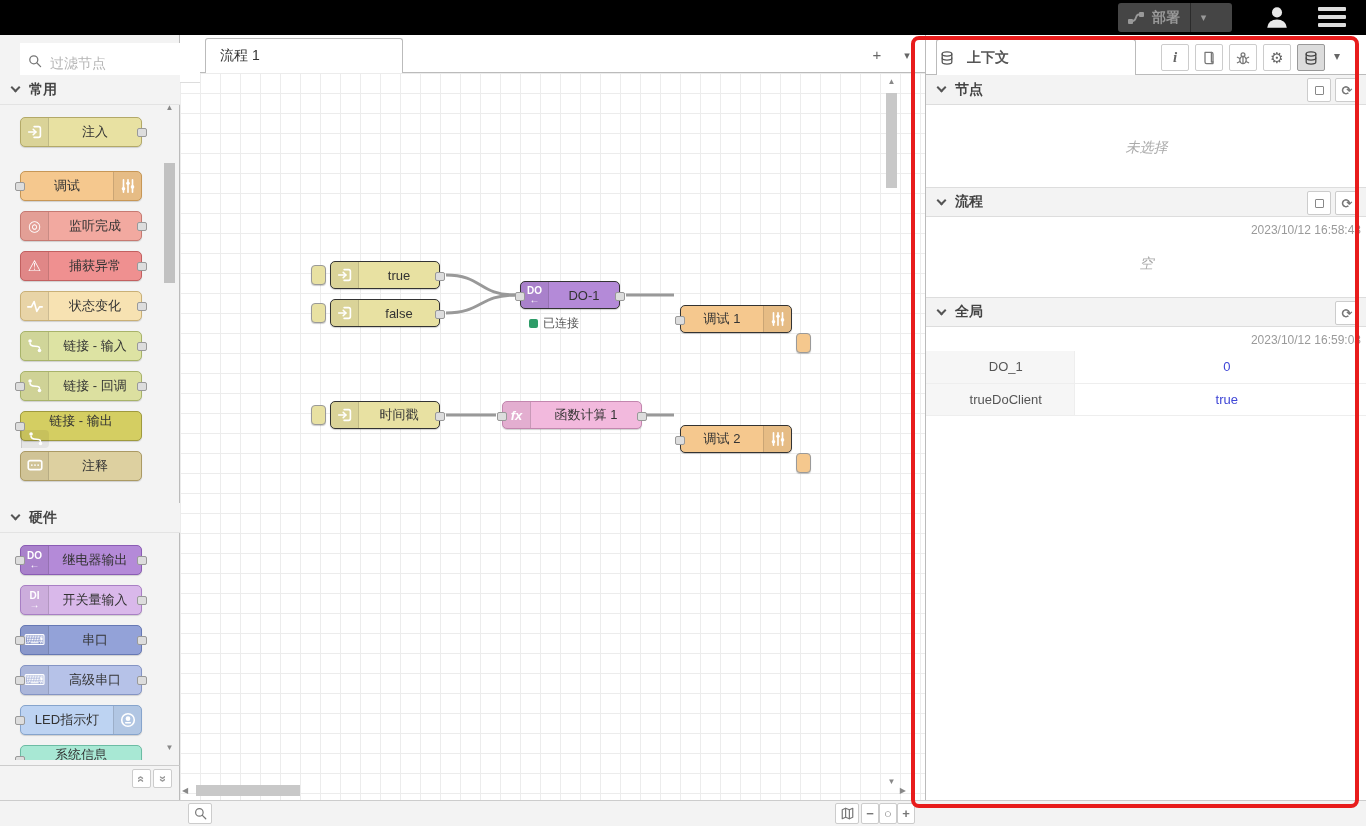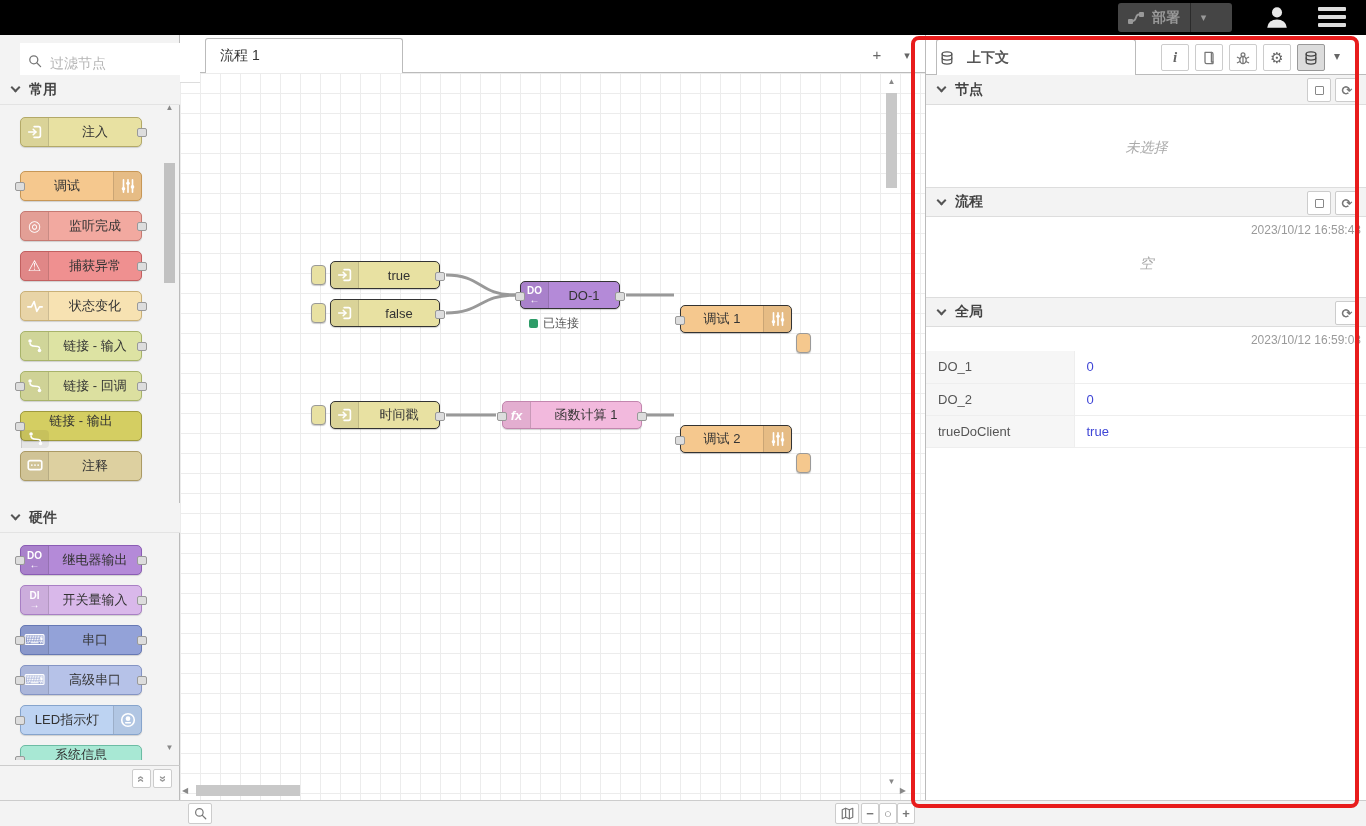--- a/index.html
+++ b/index.html
@@ -108,21 +108,21 @@
   .sbtool.active { background:#dcdcdc; border-color:#999; }
   .info-i { font-family:"Liberation Serif",serif; font-weight:bold; font-style:italic; font-size:15px; color:#666; }
   .sec-header { height:30px; background:#f3f3f3; border-bottom:1px solid #ddd; border-top:1px solid #ddd;
     display:flex; align-items:center; padding-left:12px; font-weight:bold; font-size:14px; color:#444; position:relative; cursor:pointer; }
   .sec-tools { position:absolute; right:8px; top:3px; display:flex; gap:4px; }
   .mbtn { width:24px; height:24px; background:#fff; border:1px solid #ccc; border-radius:2px; display:flex;
     align-items:center; justify-content:center; color:#777; font-size:13px; cursor:pointer; }
   .sqico { width:9px; height:9px; border:1.5px solid #888; border-radius:1px; display:inline-block; }
   .empty-txt { text-align:center; font-style:italic; color:#aaa; font-size:14px; padding:34px 0 30px; }
   .ts { text-align:right; color:#9a9a9a; font-size:12px; padding:6px 6px 4px 0; }
-  .ctx-table { width:100%; border-collapse:collapse; font-size:13px; }
+  .ctx-table { width:100%; border-collapse:collapse; font-size:13px;text-align:center; }
   .ctx-table td { border-bottom:1px solid #eee; height:32px; padding-left:12px; }
   .ctx-table td.k { width:148px; background:#f6f6f6; color:#555; border-right:1px solid #eee; }
   .ctx-table td.v { color:#3f46d6; }
 
   
   #annotation { position:absolute; left:911px; top:36px; width:448px; height:772px; border:4px solid #e81c1c;
     border-radius:8px; z-index:60; pointer-events:none; }
 
   svg.gic { stroke:#777; fill:none; stroke-width:1.6; stroke-linecap:round; stroke-linejoin:round; }
 </style>
@@ -575,24 +575,20 @@
       </span>
     </div>
     <div class="ts">2023/10/12 16:59:03</div>
     <table class="ctx-table">
       <tbody>
           <tr>
         <td class="k">DO_1</td>
         <td class="v">0</td>
       </tr>
       <tr>
-        <td class="k">DO_2</td>
-        <td class="v">0</td>
-      </tr>
-      <tr>
         <td class="k">trueDoClient</td>
         <td class="v">true</td>
       </tr>
     </tbody>
       </table>
   </div>
 </div>
 
 <div id="annotation"></div>
 

